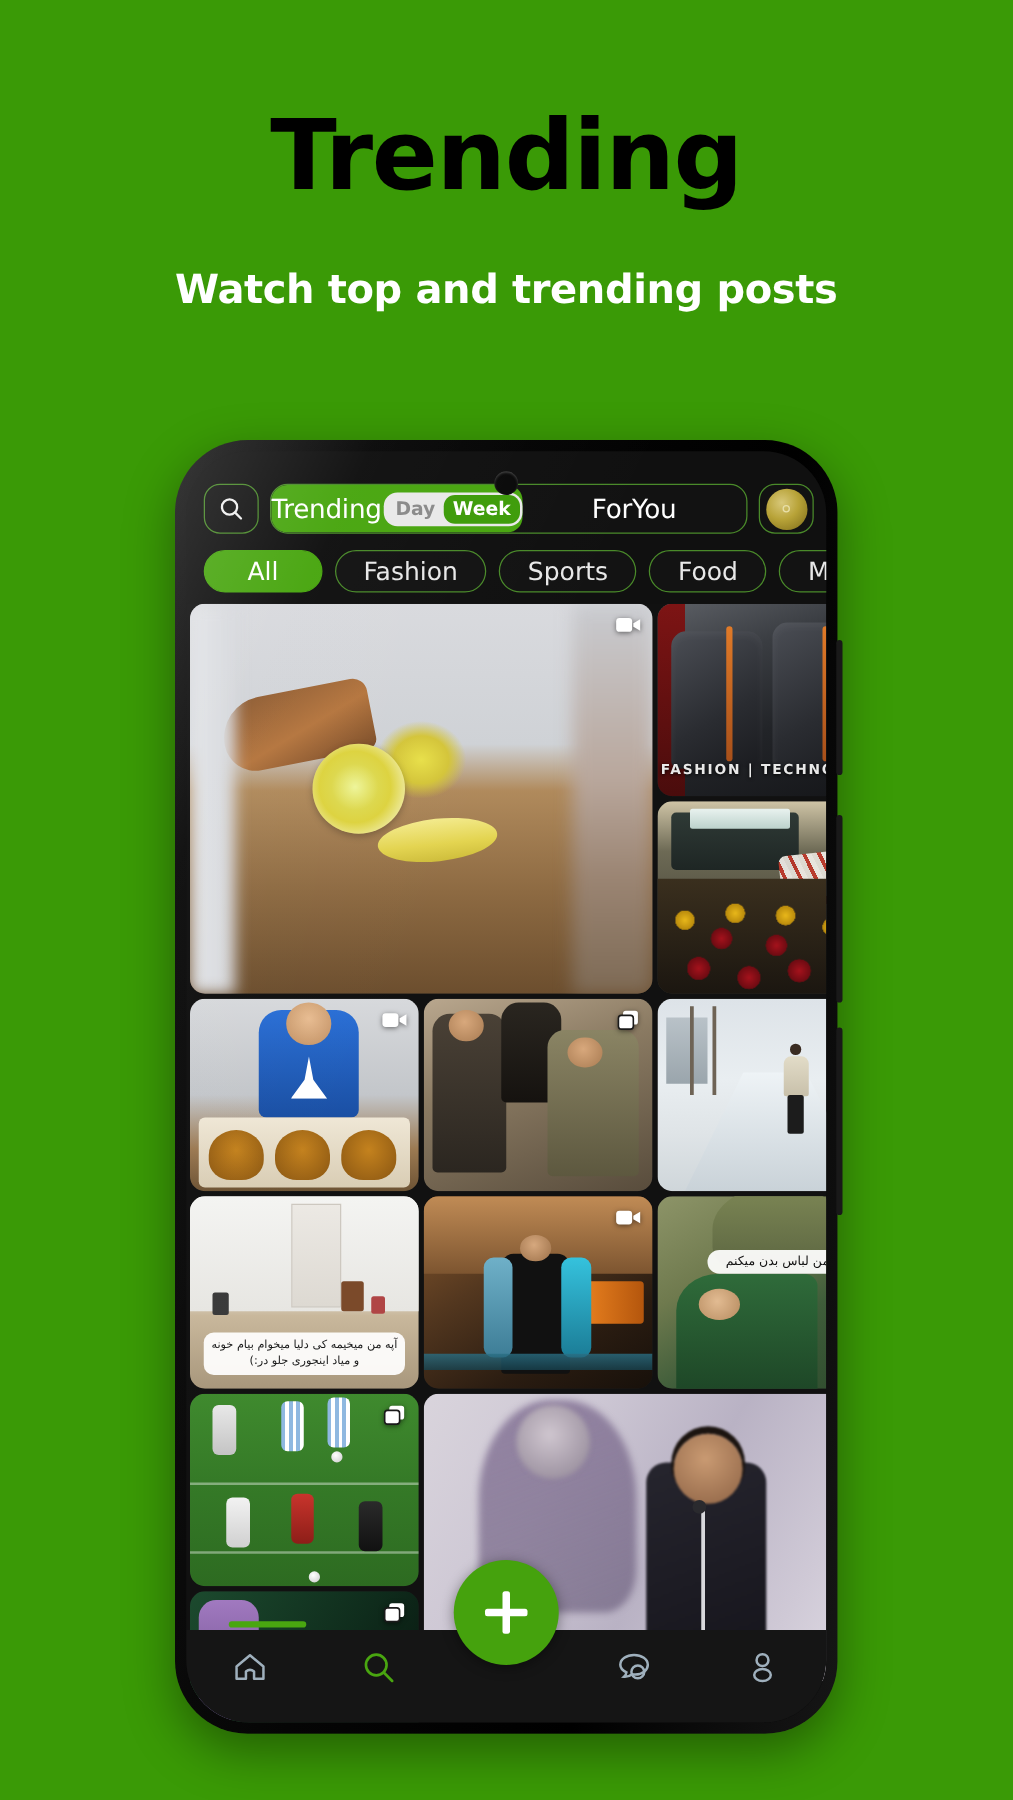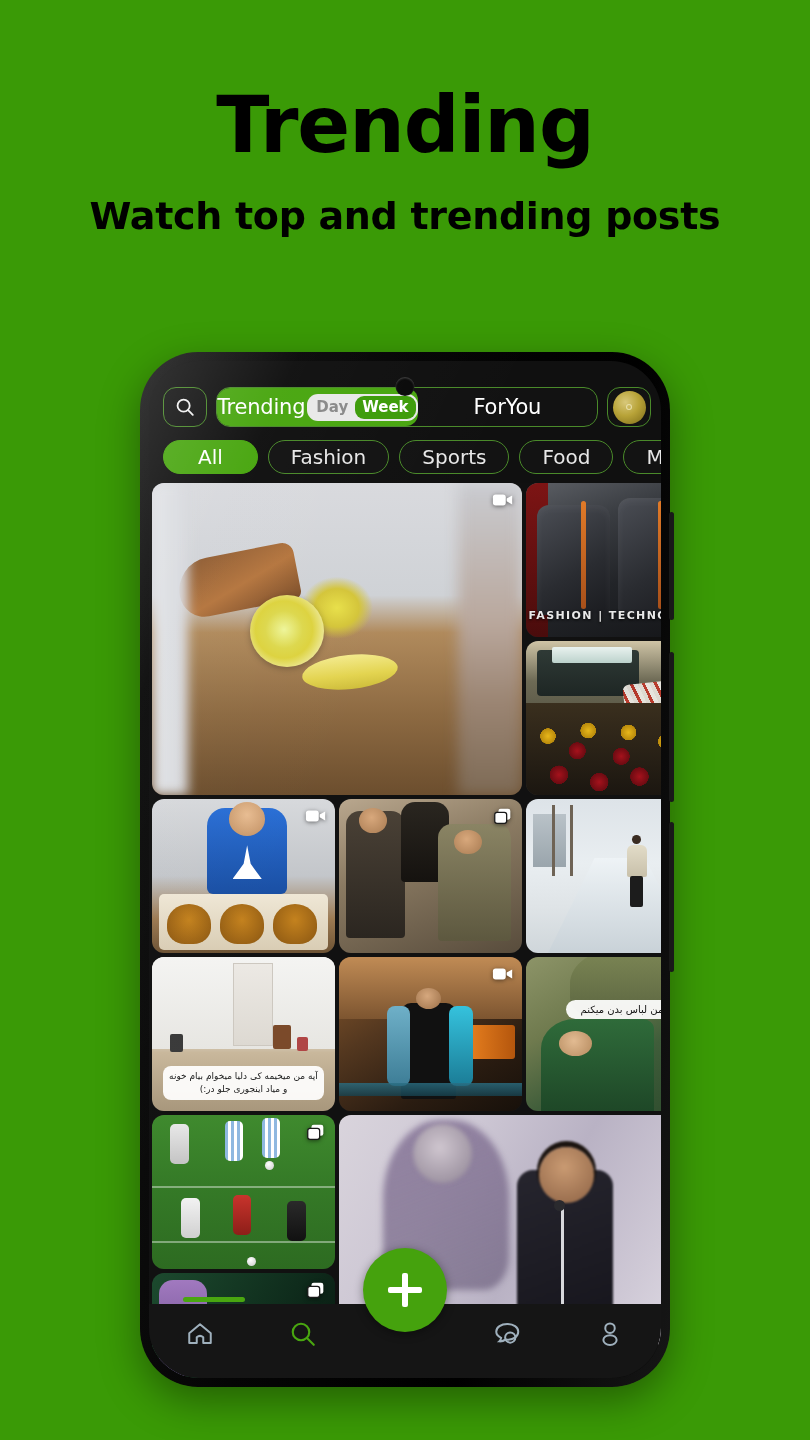--- a/index.html
+++ b/index.html
@@ -25,25 +25,25 @@
   }
   .promo-title {
     font-family: "DejaVu Sans", "Liberation Sans", sans-serif;
     font-size: 78px;
     font-weight: 700;
     color: #000000;
     letter-spacing: -1px;
     line-height: 0.95;
   }
   .promo-sub {
-    margin-top: 32px;
+    margin-top: 50px;
     font-family: "DejaVu Sans", "Liberation Sans", sans-serif;
-    font-size: 38px;
+    font-size: 32px;
     font-weight: 700;
-    color: #000000;
+    color: #ffffff;
     letter-spacing: -0.3px;
   }
 
   
   .phone {
     position: absolute;
     top: 352px;
     left: 140px;
     width: 530px;      
     height: 1035px;

